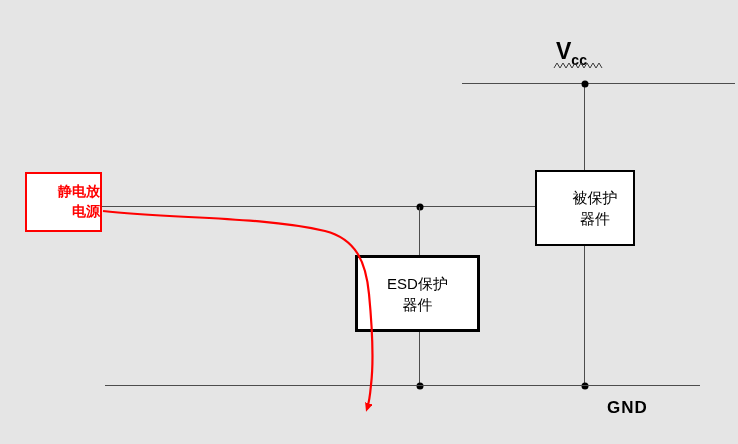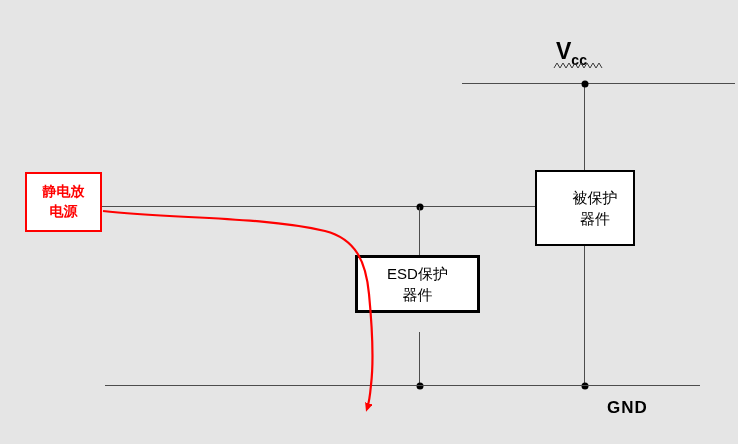--- a/index.html
+++ b/index.html
@@ -42,26 +42,27 @@
     font-size: 15px;
     color: #000;
     box-sizing: border-box;
   }
   .box.source {
     left: 25px; top: 172px; width: 77px; height: 60px;
     border: 2px solid var(--accent-red, #ff0000);
     color: var(--accent-red, #ff0000);
     font-size: 14px;
     font-weight: bold;
+    align-items: flex-end;
   }
   .box.protected {
     left: 535px; top: 170px; width: 100px; height: 76px; padding-left: 20px;
   }
   .box.esd {
-    left: 355px; top: 255px; width: 125px; height: 58px;
+    left: 355px; top: 255px; width: 125px; height: 77px;
     border-width: 3px;
   }
   .label {
     position: absolute;
     color: #000;
     white-space: nowrap;
   }
   .vcc-label {
     left: 556px; top: 38px;
     font-size: 23px;

